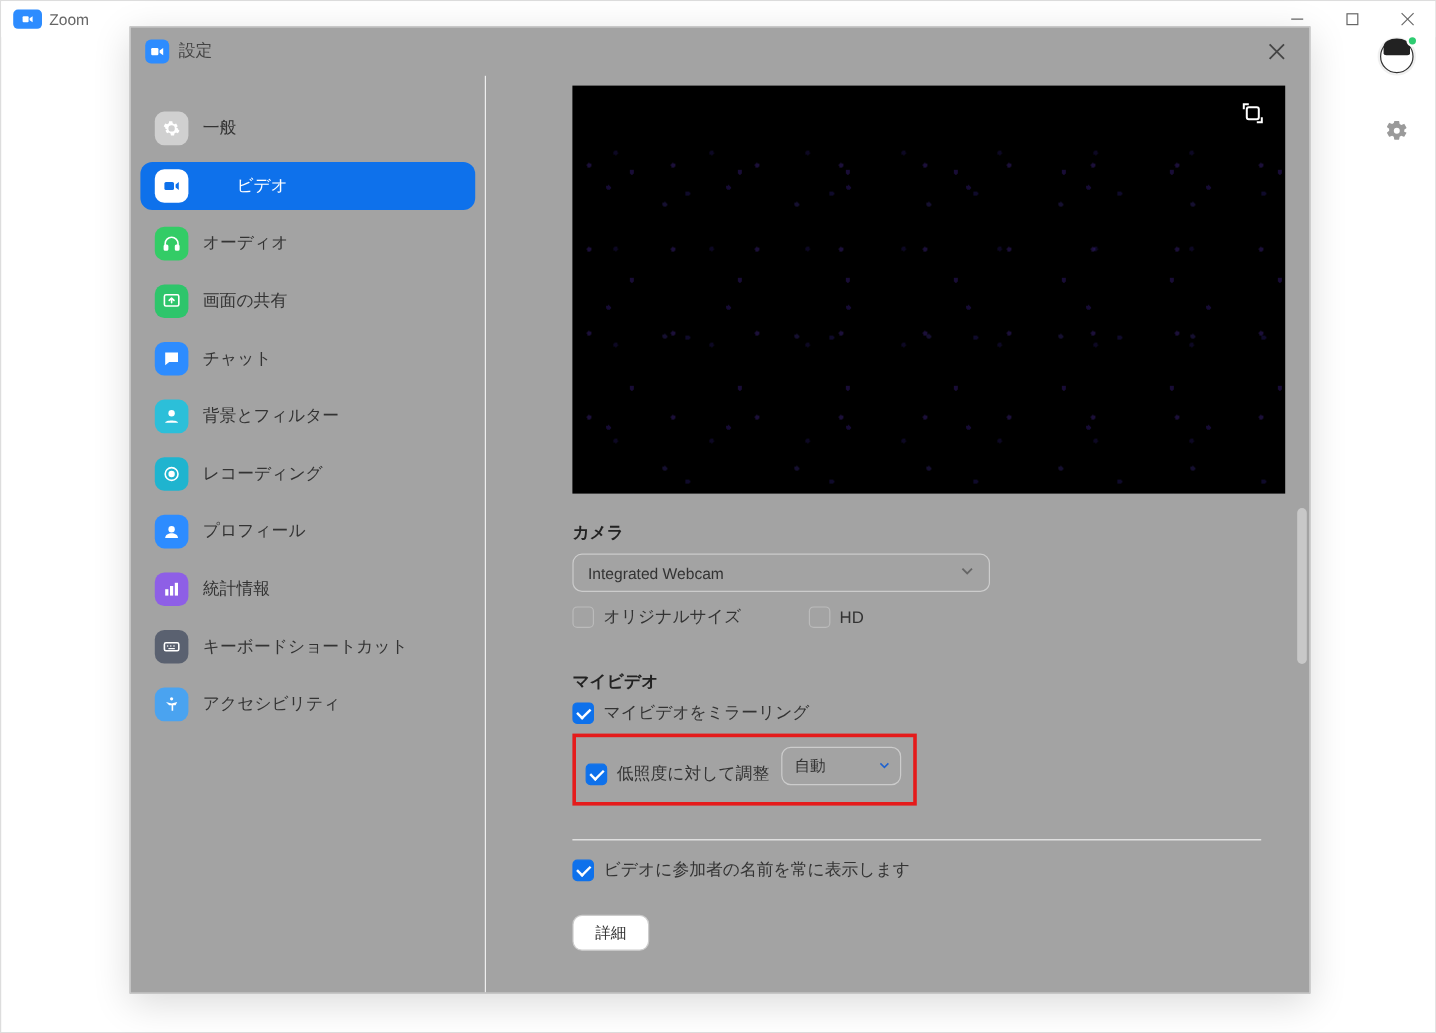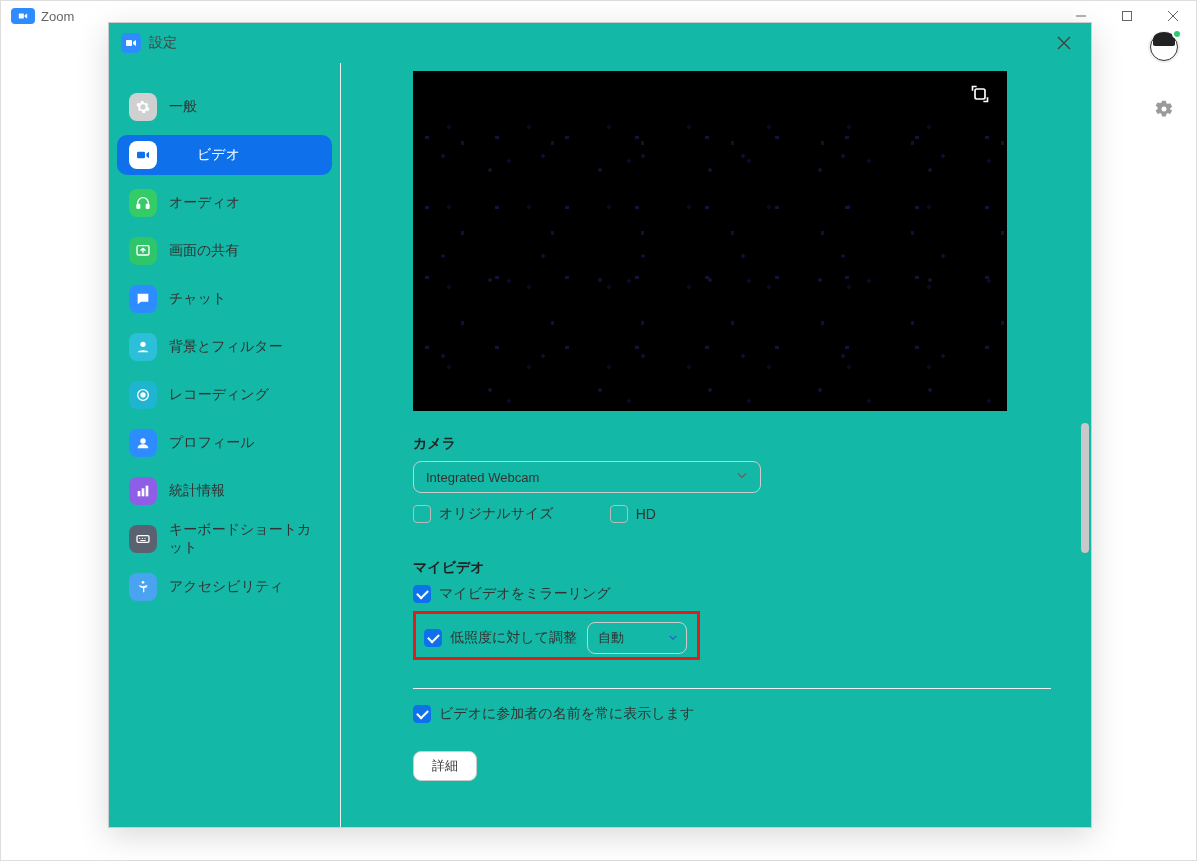--- a/index.html
+++ b/index.html
@@ -109,21 +109,21 @@
       justify-content:center;
       color:#888;
     }
 
     .settings-dialog {
       position: absolute;
       top: 22px;
       left: 108px;
       width: 984px;
       height: 806px;
-      background: #14b8a6;
+      background: #a3a3a3;
       border: 1px solid #ccc;
       box-shadow: 0 8px 30px rgba(0,0,0,0.15);
       display: flex;
       flex-direction: column;
     }
     .dialog-titlebar {
       height: 40px;
       display: flex;
       align-items: center;
       padding: 0 12px;
@@ -154,21 +154,21 @@
       font-size:16px;
     }
 
     .dialog-body {
       flex: 1;
       display: flex;
       overflow: hidden;
     }
 
     .sidebar {
-      width: 232px;
+      width: 296px;
       border-right: 1px solid #eee;
       padding: 24px 8px;
     }
     .sidebar-item {
       height: 40px;
       display: flex;
       align-items: center;
       padding: 0 12px;
       border-radius: 10px;
       font-size: 14px;
@@ -561,21 +561,21 @@
 
       <div class="section-label">マイビデオ</div>
 
       <div class="check-row">
         <div class="chk checked"></div>
         <span>マイビデオをミラーリング</span>
       </div>
 
 
       <div class="highlight-box">
-        <div class="check-row" style="margin-bottom:1px;">
+        <div class="check-row" style="margin-bottom:12px;align-items:flex-end;">
           <div class="chk checked"></div>
           <span>低照度に対して調整</span>
           <div class="select-small">
             <span>自動</span>
             <span class="chev">
               <svg width="10" height="10" viewBox="0 0 12 12">
                   <path d="M2 4l4 4 4-4" fill="none" stroke="#1e62d0" stroke-width="1.5"></path>
                 </svg>
             </span>
           </div>

